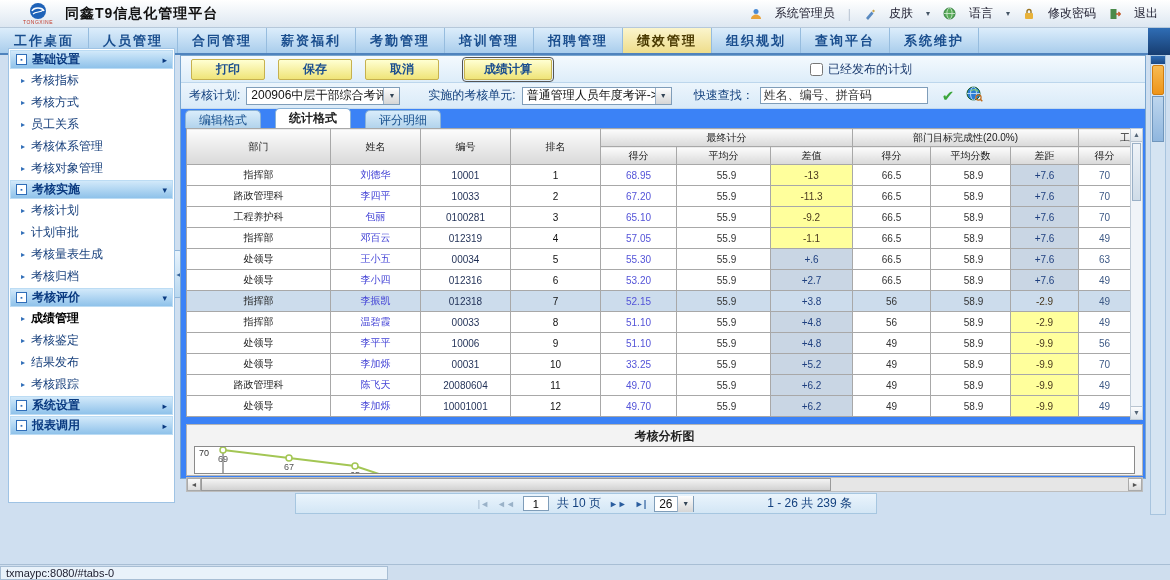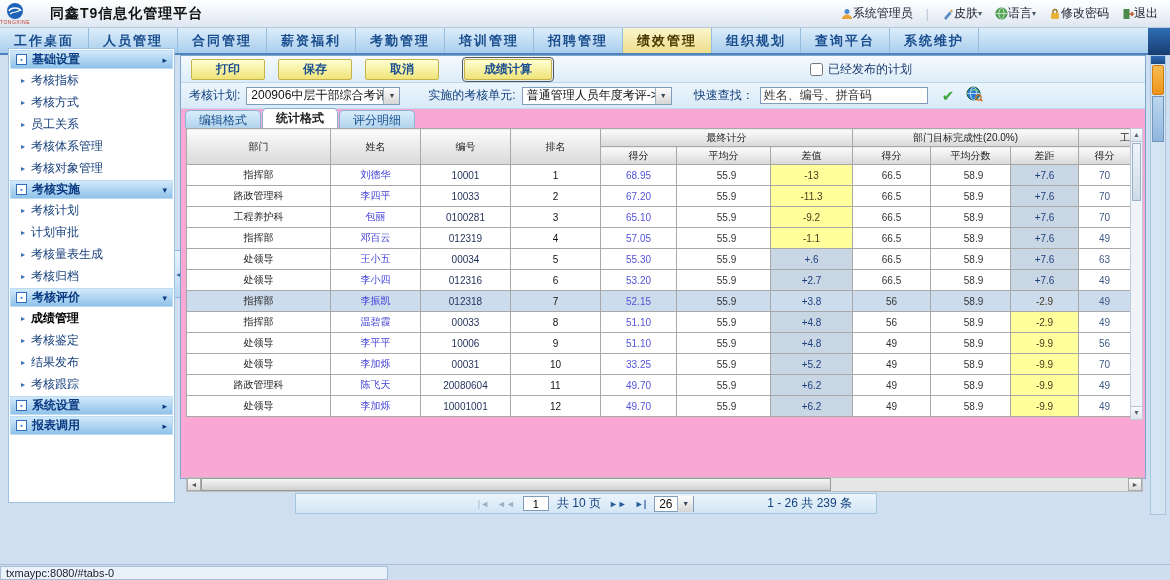--- a/index.html
+++ b/index.html
@@ -3,26 +3,26 @@
 <meta charset="utf-8">
 <style>
   * { margin:0; padding:0; box-sizing:border-box; }
   html,body { width:1170px; height:580px; overflow:hidden; }
   body { position:relative; background:#cfdff0; font-family:"Liberation Sans","DejaVu Sans",sans-serif; font-size:12px; }
 
   
   .app-header { position:absolute; left:0; top:0; width:1170px; height:28px;
     background:linear-gradient(#ffffff,#dde7f1); border-bottom:1px solid #b6c8da;
     display:flex; align-items:center; }
-  .logo-wrap { display:flex; align-items:center; gap:16px; padding-left:0; }
+  .logo-wrap { display:flex; align-items:center; gap:8px; padding-left:23px; }
   .logo-badge { display:flex; flex-direction:column; align-items:center; line-height:1; }
   .logo-sub { font-size:5px; color:#c23a2a; letter-spacing:.5px; }
   .app-title { font-size:14px; font-weight:bold; color:#111; margin-left:4px; letter-spacing:1px; }
   .utils { margin-left:auto; display:flex; align-items:center; gap:13px; padding-right:12px; color:#223; }
-  .util { display:flex; align-items:center; gap:0; cursor:pointer; }
+  .util { display:flex; align-items:center; gap:13px; cursor:pointer; }
   .util .caret { font-size:8px; color:#456; }
   .util-sep { color:#b8c4d2; }
 
   
   .nav-bar { position:absolute; left:0; top:28px; width:1170px; height:27px;
     background:linear-gradient(#dcedfb,#a9cdec); border-bottom:2px solid #4f83bd; display:flex; }
   .nav-tab { padding:0 14px; line-height:25px; font-size:13px; font-weight:bold; color:#1a4e8e;
     letter-spacing:2px; border-right:1px solid #96bcde; cursor:pointer; }
   .nav-tab.active { background:linear-gradient(#fbf5cd,#eedd8b); color:#4a3a00; }
   .nav-corner { position:absolute; right:0; top:28px; width:22px; height:27px;
@@ -41,21 +41,21 @@
     color:#18407c; cursor:pointer; background:#fff; }
   .side-item .bullet { color:#2f6db8; font-size:8px; }
   .side-item.active .lbl { color:#000; font-weight:bold; }
   .collapse-handle { position:absolute; left:175px; top:250px; width:8px; height:48px;
     background:linear-gradient(#e6f2fc,#b9d8f0); border:1px solid #8fb4d8; border-left:none;
     border-radius:0 4px 4px 0; font-size:7px; color:#35639a; display:flex; align-items:center;
     justify-content:center; cursor:pointer; }
 
   
   .main { position:absolute; left:180px; top:55px; width:966px; height:424px;
-    background:#f9a8d4; border:1px solid #7aa6cf; }
+    background:#3b82f6; border:1px solid #7aa6cf; }
   .toolbar { position:absolute; left:0; top:0; right:0; height:27px;
     background:linear-gradient(#f4fafe,#ddedf9); border-bottom:1px solid #bcd6ec;
     display:flex; align-items:center; gap:13px; padding-left:10px; }
   .ybtn { width:74px; height:21px; text-align:center; line-height:19px;
     background:linear-gradient(#ffffd2,#efe478); border:1px solid #c6b14e; border-radius:2px;
     color:#1a4e8e; font-weight:bold; font-size:12px; cursor:pointer; }
   .ybtn.focused { width:88px; outline:1px solid #555; outline-offset:1px;margin-left:12px; }
   .chk-wrap { margin-left:245px; display:flex; align-items:center; gap:5px; color:#1a3a6e; }
   .chk-wrap input { width:13px; height:13px; }
 
@@ -68,21 +68,21 @@
   .sel .dd { width:16px; height:16px; background:linear-gradient(#fefefe,#d6d6d6);
     border-left:1px solid #9ab0c6; font-size:7px; color:#345; display:flex; align-items:center;
     justify-content:center; flex:none; }
   .sel-plan { width:154px; } .sel-unit { width:150px; margin-right:16px; }
   .gap1 { width:16px; }
   .inp-search { height:17px; width:168px; border:1px solid #7f9db9; font-size:12px; padding:0 3px;
     color:#333; font-family:inherit; }
   .chk-icon { color:#3aa53a; font-size:15px; font-weight:bold; margin-left:8px; }
   .globe-btn { margin-left:6px; cursor:pointer; }
 
-  .vtabs { position:absolute; left:4px; top:52px; height:20px; display:flex; align-items:flex-end; gap:1px; }
+  .vtabs { position:absolute; left:4px; top:52px; height:20px; display:flex; align-items:flex-end; gap:14px; }
   .vtab { height:18px; line-height:18px; padding:0 13px; background:linear-gradient(#d9edfb,#b2d3ec);
     border:1px solid #8ab2d6; border-bottom:none; border-radius:5px 5px 0 0; color:#17508e; cursor:pointer; }
   .vtab.active { background:#fff; font-weight:bold; color:#222; height:20px; }
 
   
   .table-wrap { position:absolute; left:5px; top:72px; }
   table { border-collapse:collapse; table-layout:fixed; width:944px; font-size:10px; }
   th,td { border:1px solid #a8a8a8; overflow:hidden; white-space:nowrap; text-align:center; }
   th { height:18px; background:linear-gradient(#fcfcfc,#d9d9d9); font-weight:normal; color:#222; }
   th.g-cut { text-align:right; }
@@ -540,20 +540,36 @@
         </tbody>
       </table>
   </div>
 
   <div class="tsb">
     <div class="tsb-btn">▲</div>
     <div class="tsb-thumb"></div>
     <div class="tsb-btn bottom">▼</div>
   </div>
 
+  <div class="chart-panel">
+    <div class="chart-title">考核分析图</div>
+    <div class="plot">
+      <svg width="941" height="29">
+          <text x="4" y="9" font-size="9" fill="#333">70</text>
+          <line x1="28" y1="3" x2="28" y2="28" stroke="#555" stroke-width="1"></line>
+          <polyline points="28,3 94,11 160,19 232,43" fill="none" stroke="#a3c654" stroke-width="2"></polyline>
+          <circle cx="28" cy="3" r="3" fill="#fff" stroke="#a3c654" stroke-width="1.5"></circle>
+          <text x="23" y="15" font-size="9" fill="#555">69</text>
+          <circle cx="94" cy="11" r="3" fill="#fff" stroke="#a3c654" stroke-width="1.5"></circle>
+          <text x="89" y="23" font-size="9" fill="#555">67</text>
+          <circle cx="160" cy="19" r="3" fill="#fff" stroke="#a3c654" stroke-width="1.5"></circle>
+          <text x="155" y="31" font-size="9" fill="#555">65</text>
+        </svg>
+    </div>
+  </div>
 
   <div class="hsb">
     <div class="hsb-btn">◄</div>
     <div class="hsb-thumb"></div>
     <div class="hsb-track"></div>
     <div class="hsb-btn">►</div>
   </div>
 
   <div class="pager">
     <div class="pg-center">

